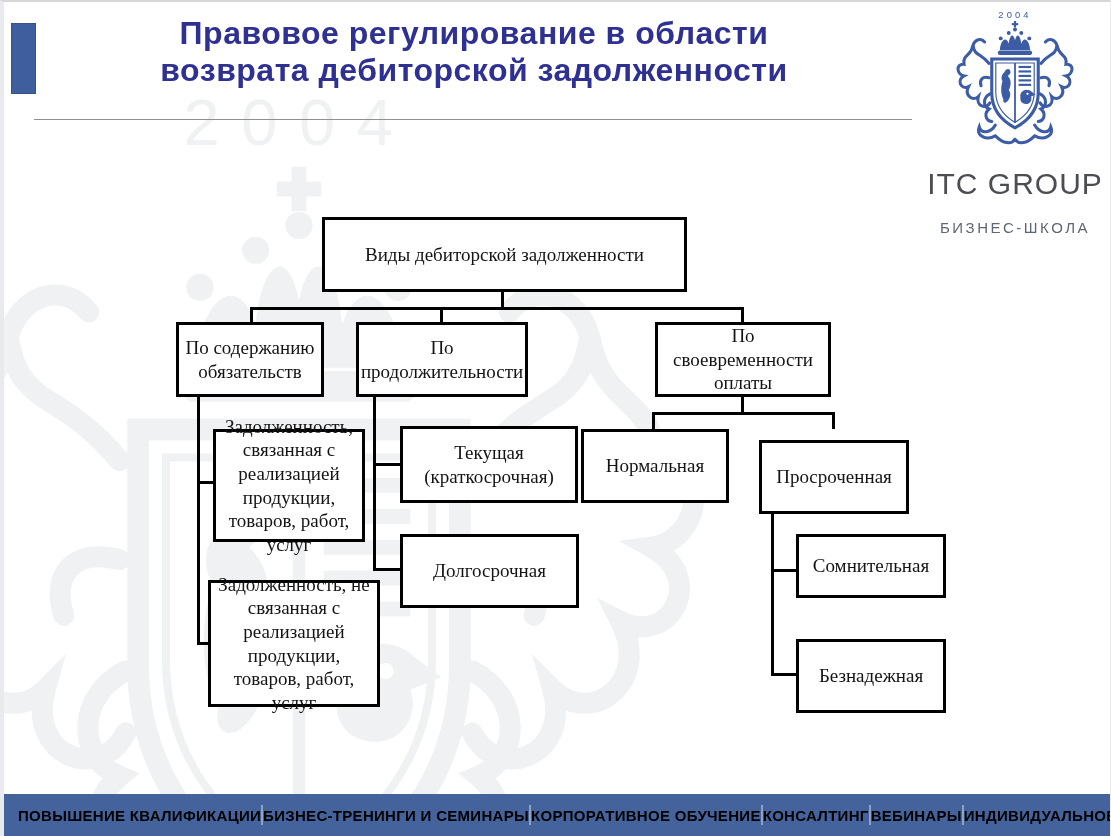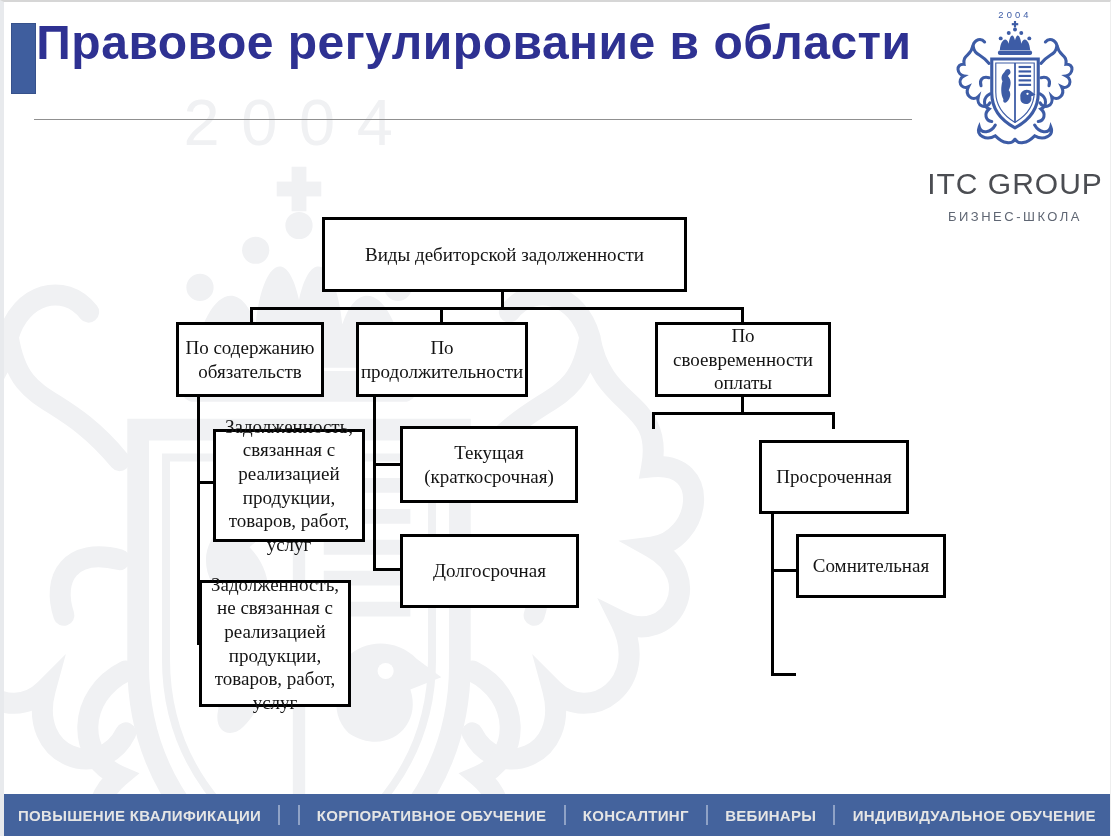--- a/index.html
+++ b/index.html
@@ -6,41 +6,41 @@
   .slide{
     position:relative;width:1111px;height:836px;overflow:hidden;background:#ffffff;
     font-family:"Liberation Sans",sans-serif;box-sizing:border-box;
     border-top:2px solid #d6d6d6;border-left:4px solid #e8eaed;border-right:1px solid #eeeeee;
   }
   
   .watermark-wrap{position:absolute;left:-235px;top:75px;width:1060px;height:990px;z-index:0;color:#f0f1f3;pointer-events:none;}
   
   .accent-bar{position:absolute;left:7px;top:21px;width:23px;height:69px;background:#3f5e9e;border:1px solid #36518b;z-index:2;}
   .title{position:absolute;left:30px;top:13px;width:880px;text-align:center;z-index:2;
-    color:#2e3192;font-weight:bold;font-size:48px;line-height:1.16;letter-spacing:0.5px;}
+    color:#2e3192;font-weight:bold;font-size:32px;line-height:1.16;letter-spacing:0.5px;}
   .title-rule{position:absolute;left:30px;top:117px;width:878px;height:0;border-top:1px solid #909090;z-index:2;}
   
   .logo{position:absolute;left:915px;top:6px;width:192px;text-align:center;z-index:2;}
   .logo-crest{color:#3d5ca6;display:block;margin:0 auto;}
   .logo-name{font-size:30px;color:#4b4d52;letter-spacing:1px;line-height:1;margin-top:18px;white-space:nowrap;}
-  .logo-tagline{font-size:13px;color:#5f6673;letter-spacing:2.5px;margin-top:10px;white-space:nowrap;}
+  .logo-tagline{font-size:15px;color:#5f6673;letter-spacing:2.5px;margin-top:20px;white-space:nowrap;}
   
   .diagram{position:absolute;inset:0;z-index:1;padding-left:20px;}
   .node{
     position:absolute;box-sizing:border-box;background:#fff;border:3px solid #000;
     display:flex;align-items:center;justify-content:center;text-align:center;
     font-family:"Liberation Serif",serif;font-size:19px;line-height:1.24;color:#141414;padding:2px 5px;
   }
   .conn{position:absolute;background:#000;}
   
   .footer{
     position:absolute;left:0;right:0;top:792px;bottom:0;background:#44639d;z-index:3;
     display:flex;align-items:center;justify-content:space-between;padding:0 14px;
   }
-  .footer-item{color:#e5e5e5;font-weight:bold;font-size:15px;letter-spacing:0.3px;white-space:nowrap;}
+  .footer-item{color:#000000;font-weight:bold;font-size:15px;letter-spacing:0.3px;white-space:nowrap;}
   .footer-sep{width:2px;height:20px;background:#8fa2c6;flex:0 0 auto;}
 </style>
 </head>
 <body>
 
 <svg width="0" height="0" style="position:absolute" aria-hidden="true">
   <defs>
     <g id="crest-sym">
       <text x="85" y="11" text-anchor="middle" font-size="10.5" style="letter-spacing:3.5px" fill="currentColor" stroke="none" font-family="Liberation Sans, sans-serif">2004</text>
       <g fill="currentColor">
@@ -85,20 +85,21 @@
 
 <div class="slide">
 
   <svg class="watermark-wrap" viewBox="0 0 170 160" preserveAspectRatio="xMidYMin meet">
     <use href="#crest-sym"></use>
   </svg>
 
   <div class="accent-bar"></div>
   <div class="title">
     <div>Правовое регулирование в области</div>
+    <div>возврата дебиторской задолженности</div>
   </div>
   <div class="title-rule"></div>
 
   <div class="logo">
     <svg class="logo-crest" width="152" height="143" viewBox="0 0 170 160">
       <use href="#crest-sym"></use>
     </svg>
     <div class="logo-name">ITC GROUP</div>
     <div class="logo-tagline">БИЗНЕС-ШКОЛА</div>
   </div>
@@ -128,33 +129,36 @@
     <div class="conn" style="left:767px;top:567px;width:25px;height:3px"></div>
     <div class="conn" style="left:767px;top:671px;width:25px;height:3px"></div>
 
     <div class="node" style="left:318px;top:215px;width:365px;height:75px">Виды дебиторской задолженности</div>
 
     <div class="node" style="left:172px;top:320px;width:148px;height:75px">По содержанию обязательств</div>
     <div class="node" style="left:352px;top:320px;width:172px;height:75px">По продолжительности</div>
     <div class="node" style="left:651px;top:320px;width:176px;height:75px">По своевременности оплаты</div>
 
     <div class="node" style="left:209px;top:427px;width:152px;height:113px">Задолженность, связанная с реализацией продукции, товаров, работ, услуг</div>
-    <div class="node" style="left:195px;top:578px;width:152px;height:127px">Задолженность, не связанная с реализацией продукции, товаров, работ, услуг</div>
+    <div class="node" style="left:204px;top:578px;width:172px;height:127px">Задолженность, не связанная с реализацией продукции, товаров, работ, услуг</div>
 
     <div class="node" style="left:396px;top:424px;width:178px;height:77px">Текущая (краткосрочная)</div>
     <div class="node" style="left:396px;top:532px;width:179px;height:74px">Долгосрочная</div>
 
+    <div class="node" style="left:577px;top:427px;width:148px;height:74px">Нормальная</div>
     <div class="node" style="left:755px;top:438px;width:150px;height:74px">Просроченная</div>
 
     <div class="node" style="left:792px;top:532px;width:150px;height:64px">Сомнительная</div>
+    <div class="node" style="left:792px;top:637px;width:150px;height:74px">Безнадежная</div>
   </div>
 
   <div class="footer">
     <span class="footer-item">ПОВЫШЕНИЕ КВАЛИФИКАЦИИ</span>
     <span class="footer-sep"></span>
+    <span class="footer-item">БИЗНЕС-ТРЕНИНГИ И СЕМИНАРЫ</span>
     <span class="footer-sep"></span>
     <span class="footer-item">КОРПОРАТИВНОЕ ОБУЧЕНИЕ</span>
     <span class="footer-sep"></span>
     <span class="footer-item">КОНСАЛТИНГ</span>
     <span class="footer-sep"></span>
     <span class="footer-item">ВЕБИНАРЫ</span>
     <span class="footer-sep"></span>
     <span class="footer-item">ИНДИВИДУАЛЬНОЕ ОБУЧЕНИЕ</span>
   </div>
 

